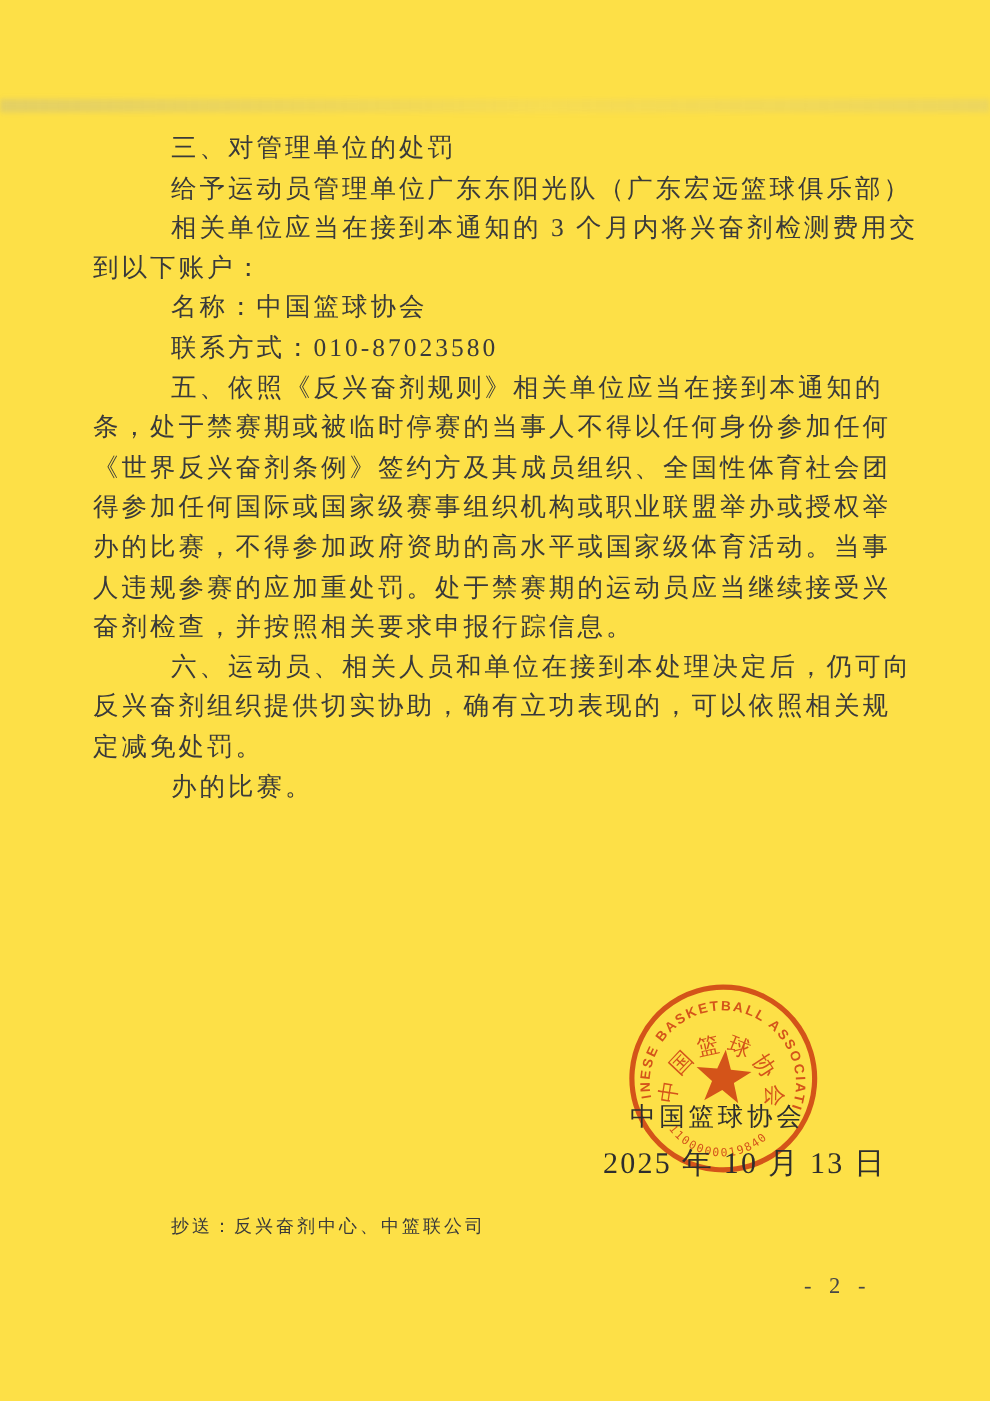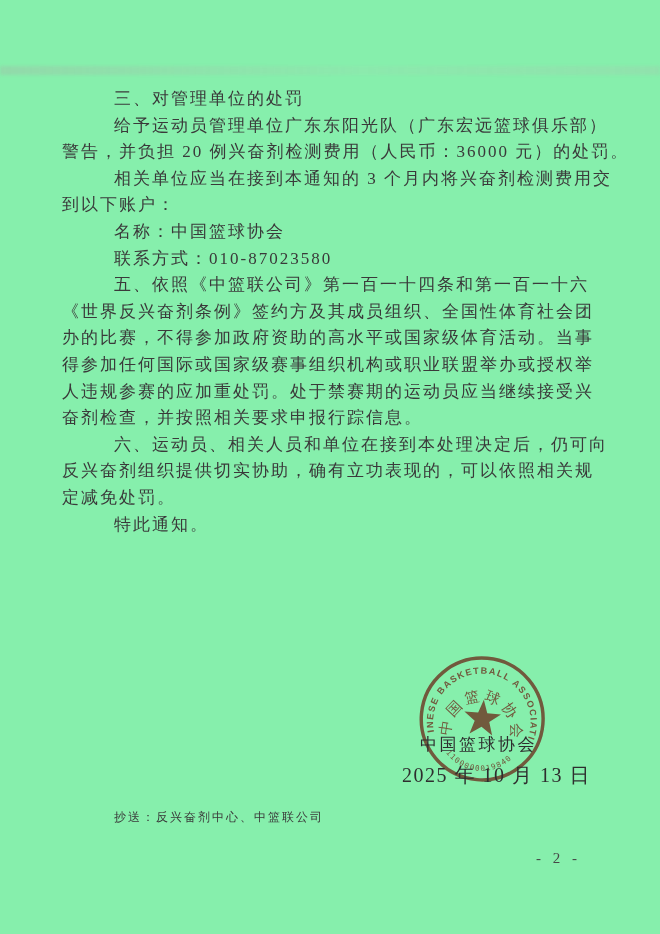--- a/index.html
+++ b/index.html
@@ -1,21 +1,21 @@
 <!DOCTYPE html>
 <html><head>
 <meta charset="utf-8">
 <style>
   html, body { margin: 0; padding: 0; background: #888; }
   .page {
     position: relative;
     width: 660px;
     height: 934px;
     margin: 0 auto;
-    background: #86efac;
+    background: #fde047;
     overflow: hidden;
     font-family: "Liberation Serif", "DejaVu Serif", serif;
     color: #3a3a3a;
   }
   
   .scan-band {
     position: absolute;
     top: 66px; left: 0;
     width: 100%; height: 9px;
     background: linear-gradient(90deg,
@@ -84,35 +84,35 @@
 </head>
 <body>
 
 <div class="page">
 
   <div class="scan-band"></div>
 
   <div class="doc-body">
     <div class="line indent">三、对管理单位的处罚</div>
     <div class="line indent">给予运动员管理单位广东东阳光队（广东宏远篮球俱乐部）</div>
-    <div class="line">警告，并负担 20 例兴奋剂检测费用（人民币：36000 元）的处罚。</div>
     <div class="line indent">相关单位应当在接到本通知的 3 个月内将兴奋剂检测费用交</div>
     <div class="line">到以下账户：</div>
     <div class="line indent">名称：中国篮球协会</div>
     <div class="line indent">联系方式：010-87023580</div>
-    <div class="line indent">五、依照《中篮联公司》第一百一十四条和第一百一十六</div>
+    <div class="line indent">五、依照《反兴奋剂规则》相关单位应当在接到本通知的</div>
+    <div class="line">条，处于禁赛期或被临时停赛的当事人不得以任何身份参加任何</div>
     <div class="line">《世界反兴奋剂条例》签约方及其成员组织、全国性体育社会团</div>
+    <div class="line">得参加任何国际或国家级赛事组织机构或职业联盟举办或授权举</div>
     <div class="line">办的比赛，不得参加政府资助的高水平或国家级体育活动。当事</div>
-    <div class="line">得参加任何国际或国家级赛事组织机构或职业联盟举办或授权举</div>
     <div class="line">人违规参赛的应加重处罚。处于禁赛期的运动员应当继续接受兴</div>
     <div class="line">奋剂检查，并按照相关要求申报行踪信息。</div>
     <div class="line indent">六、运动员、相关人员和单位在接到本处理决定后，仍可向</div>
     <div class="line">反兴奋剂组织提供切实协助，确有立功表现的，可以依照相关规</div>
     <div class="line">定减免处罚。</div>
-    <div class="line indent">特此通知。</div>
+    <div class="line indent">办的比赛。</div>
   </div>
 
   <svg class="seal" viewBox="0 0 136 132" aria-hidden="true">
     <defs>
       <path id="arcEn" d="M 23,84 A 48,48 0 1 1 113,84" fill="none"></path>
       <path id="arcCn" d="M 39,84 A 30,30 0 1 1 97,84" fill="none"></path>
       <path id="arcNum" d="M 28,88 A 43,43 0 0 0 108,88" fill="none"></path>
     </defs>
     <circle class="seal-ring" cx="68" cy="64" r="60" stroke="#cf453f"></circle>
     <text class="seal-en" fill="#cf453f">

